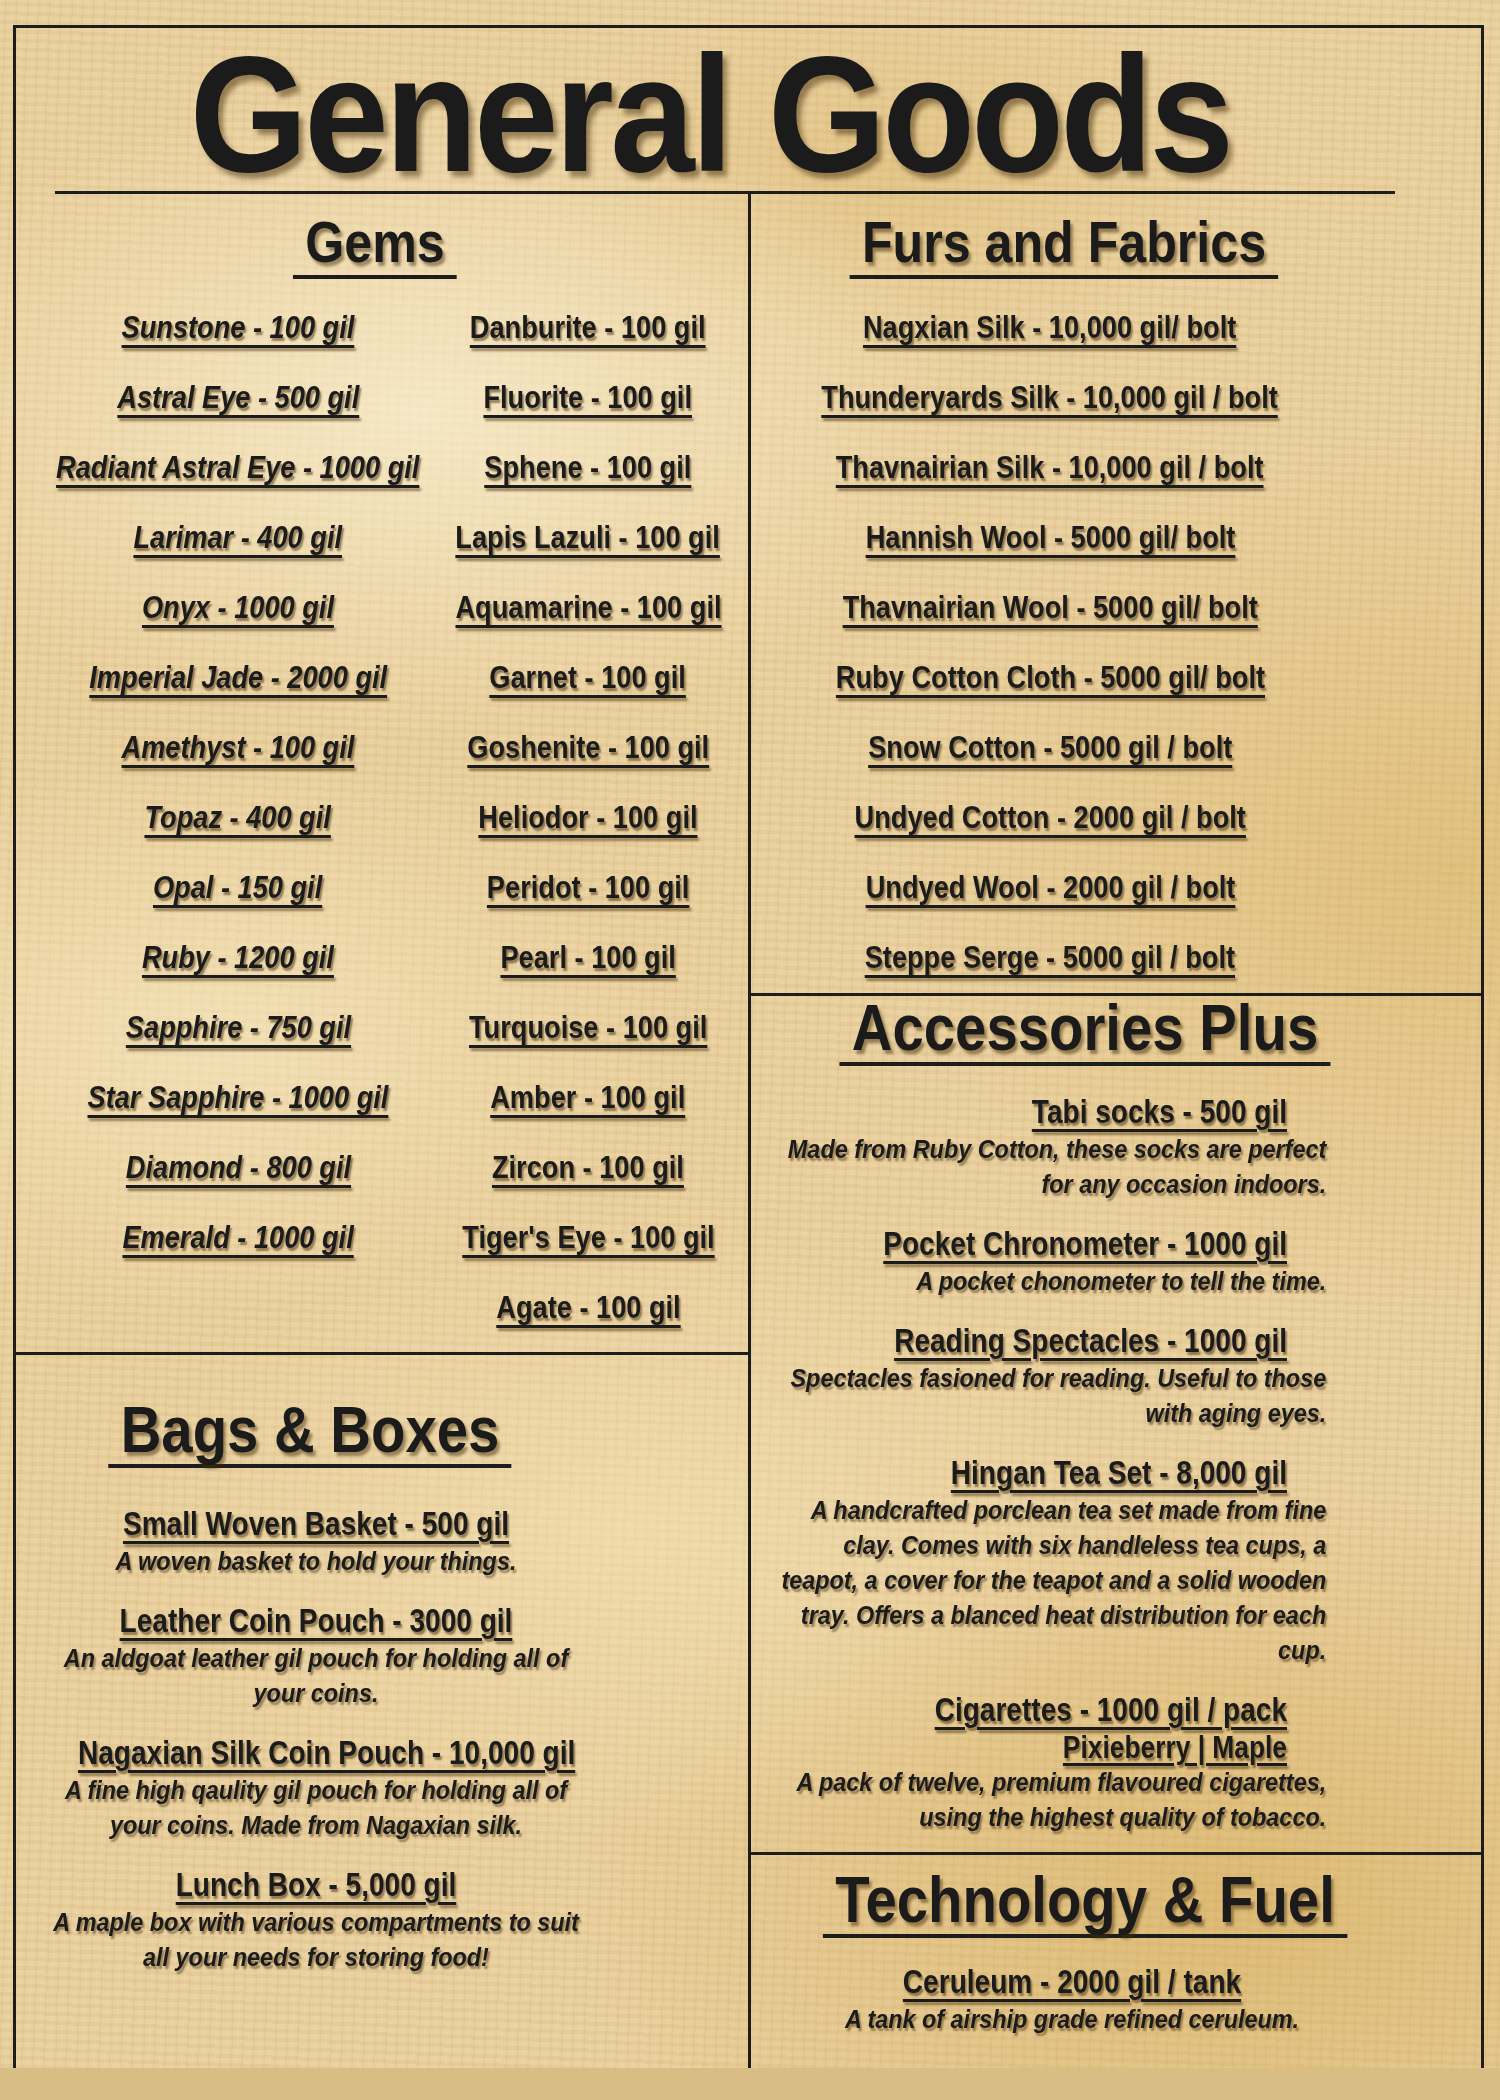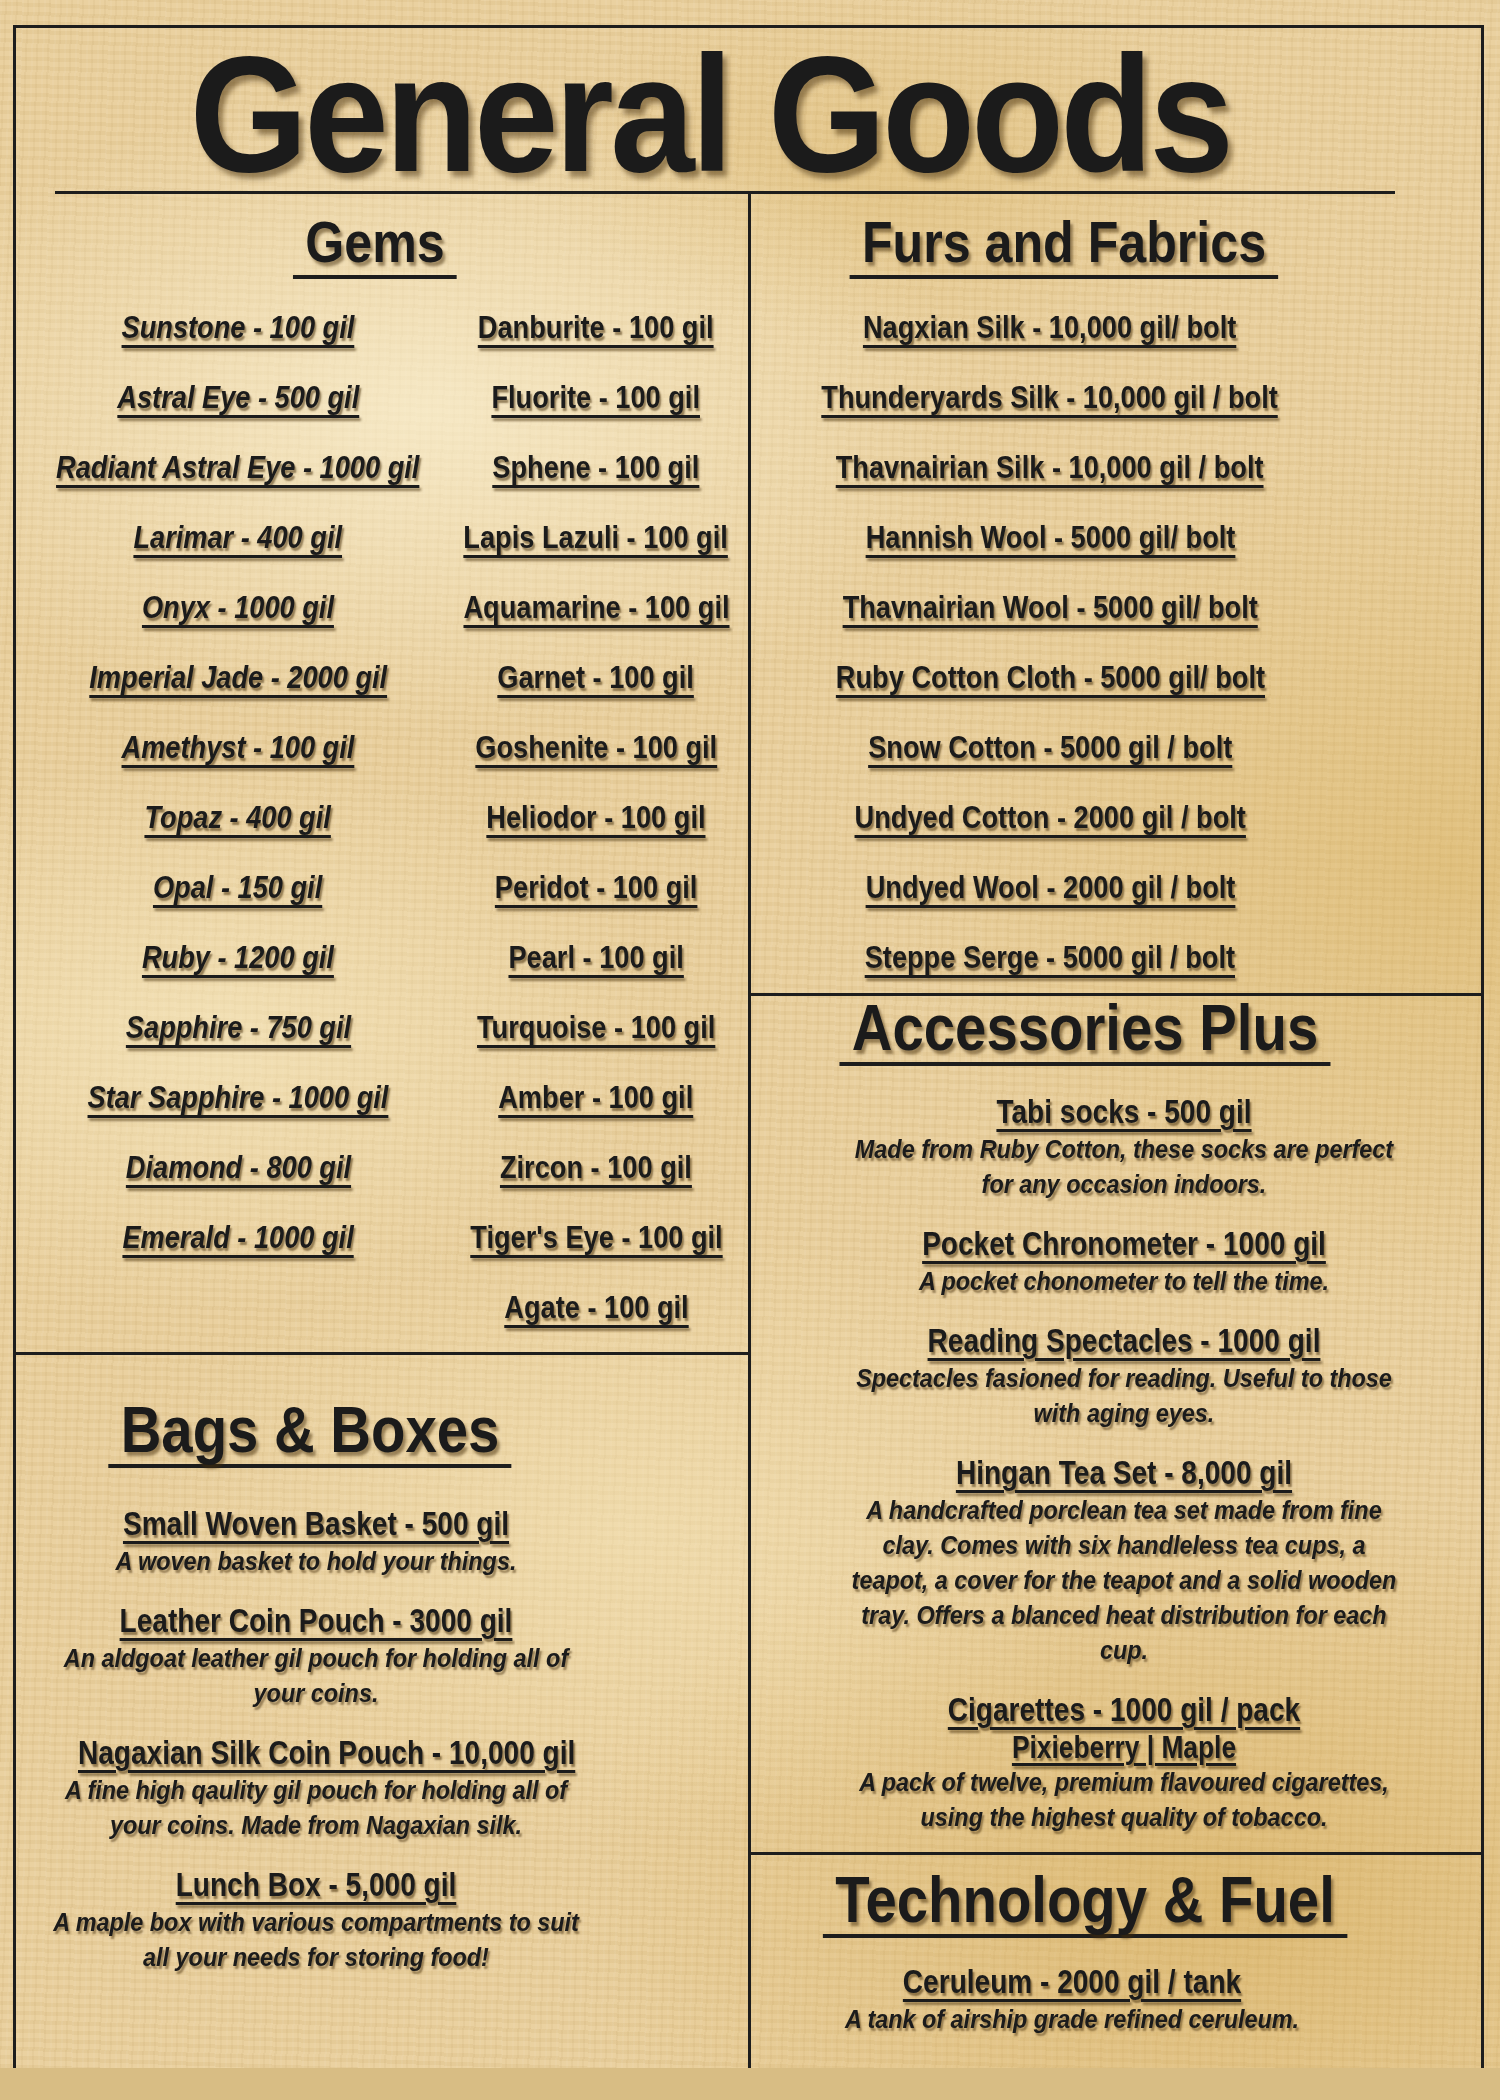--- a/index.html
+++ b/index.html
@@ -41,32 +41,32 @@
   .sec-h.small{font-size:57px;padding:0 14px 4px;}
   .sec-h.big{font-size:64px;padding:0 14px 2px;}
   #gems-h{left:375px;top:214px;}
   #furs-h{left:1064px;top:214px;}
   #acc-h{left:1085px;top:996px;}
   #bags-h{left:310px;top:1398px;}
   #tech-h{left:1085px;top:1868px;}
 
   .col{position:absolute;top:292px;}
   #gem-col1{left:38px;width:400px;font-style:italic;}
-  #gem-col2{left:396px;width:400px;}
+  #gem-col2{left:388px;width:400px;}
   #furs-col{left:760px;width:580px;}
   .mi-row{height:70px;display:flex;align-items:center;justify-content:center;}
   .mi{
     font-size:32px;font-weight:bold;white-space:nowrap;
     text-decoration:underline;text-decoration-thickness:3px;text-underline-offset:7px;
     transform:scaleX(.85);
     text-shadow:2px 3px 2px rgba(70,45,10,.55);
   }
 
   .panel{position:absolute;text-align:center;}
-  #acc-panel{left:844px;width:560px;top:1066px;}
+  #acc-panel{left:769px;width:560px;top:1066px;text-align:right;}
   #bags-panel{left:36px;width:560px;top:1466px;}
   #tech-panel{left:792px;width:560px;top:1938px;}
   .entry{margin-top:22px;}
   #acc-panel .entry:first-child{margin-top:26px;}
   #bags-panel .entry{}
   #bags-panel .entry:first-child{margin-top:38px;}
   #tech-panel .entry:first-child{margin-top:24px;}
   .entry-name{
     font-size:33px;font-weight:bold;line-height:40px;white-space:nowrap;
     text-decoration:underline;text-decoration-thickness:3px;text-underline-offset:6px;

